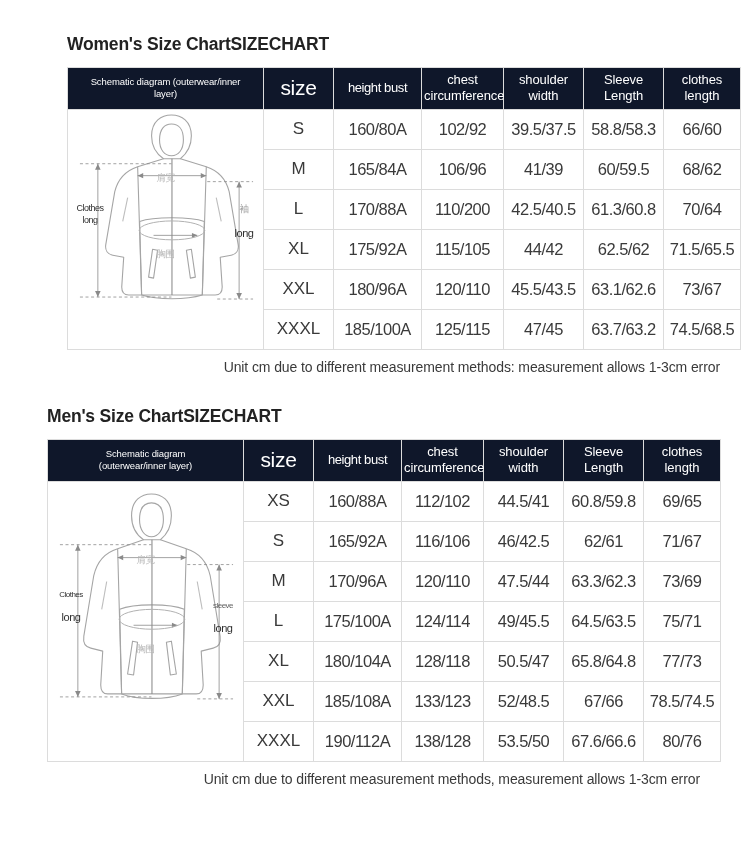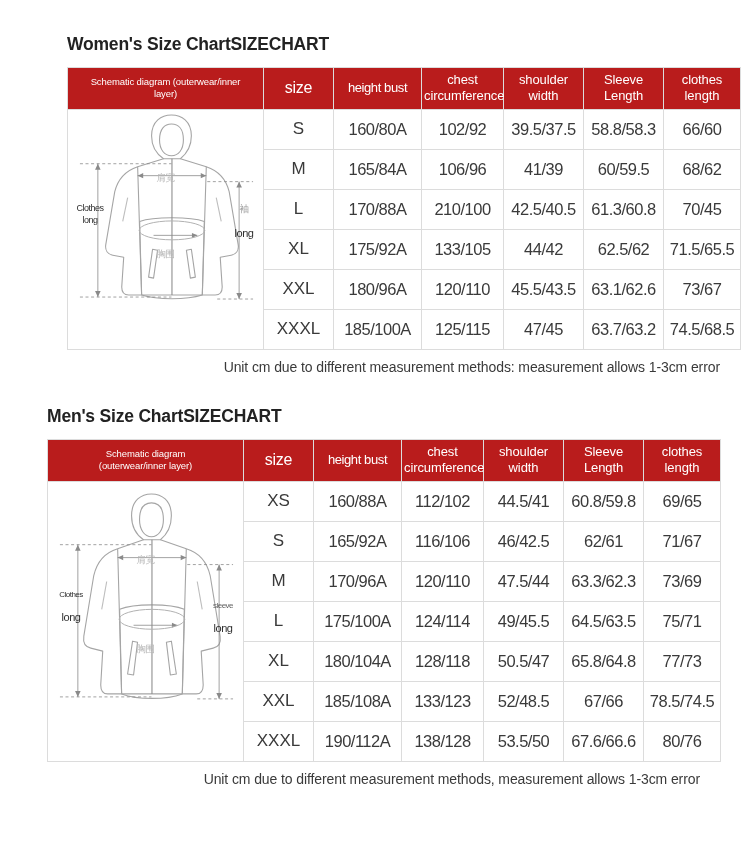--- a/index.html
+++ b/index.html
@@ -34,33 +34,33 @@
     background: #fff;
   }
   table.size-table td, table.size-table th {
     border: 1px solid #dcdcdc;
     text-align: center;
     vertical-align: middle;
   }
 
   
   thead th {
-    background: #b91c1c;
+    background: #0f172a;
     color: #ffffff;
     border: 1px solid #0a0a0a;
     font-weight: normal;
     padding: 4px 2px;
     line-height: 1.25;
   }
   th.h-diagram {
     font-size: 9.5px;
     letter-spacing: -0.1px;
     padding: 6px 10px;
   }
-  th.h-size { font-size: 16px; letter-spacing: -0.3px; }
+  th.h-size { font-size: 21px; letter-spacing: -0.3px; }
   th.h-height { font-size: 13px; letter-spacing: -0.4px; }
   th.h-two { font-size: 13px; letter-spacing: -0.1px; }
   th.h-two .l2 { display: block; }
 
   
   tbody td {
     font-size: 16.5px;
     color: #3a3a3a;
     height: 40px;
     padding: 0 1px;
@@ -221,29 +221,29 @@
           <td class="c-size">M</td>
           <td>165/84A</td>
           <td>106/96</td>
           <td>41/39</td>
           <td>60/59.5</td>
           <td>68/62</td>
         </tr>
         <tr>
           <td class="c-size">L</td>
           <td>170/88A</td>
-          <td>210/100</td>
+          <td>110/200</td>
           <td>42.5/40.5</td>
           <td>61.3/60.8</td>
-          <td>70/45</td>
+          <td>70/64</td>
         </tr>
         <tr>
           <td class="c-size">XL</td>
           <td>175/92A</td>
-          <td>133/105</td>
+          <td>115/105</td>
           <td>44/42</td>
           <td>62.5/62</td>
           <td>71.5/65.5</td>
         </tr>
         <tr>
           <td class="c-size">XXL</td>
           <td>180/96A</td>
           <td>120/110</td>
           <td>45.5/43.5</td>
           <td>63.1/62.6</td>

